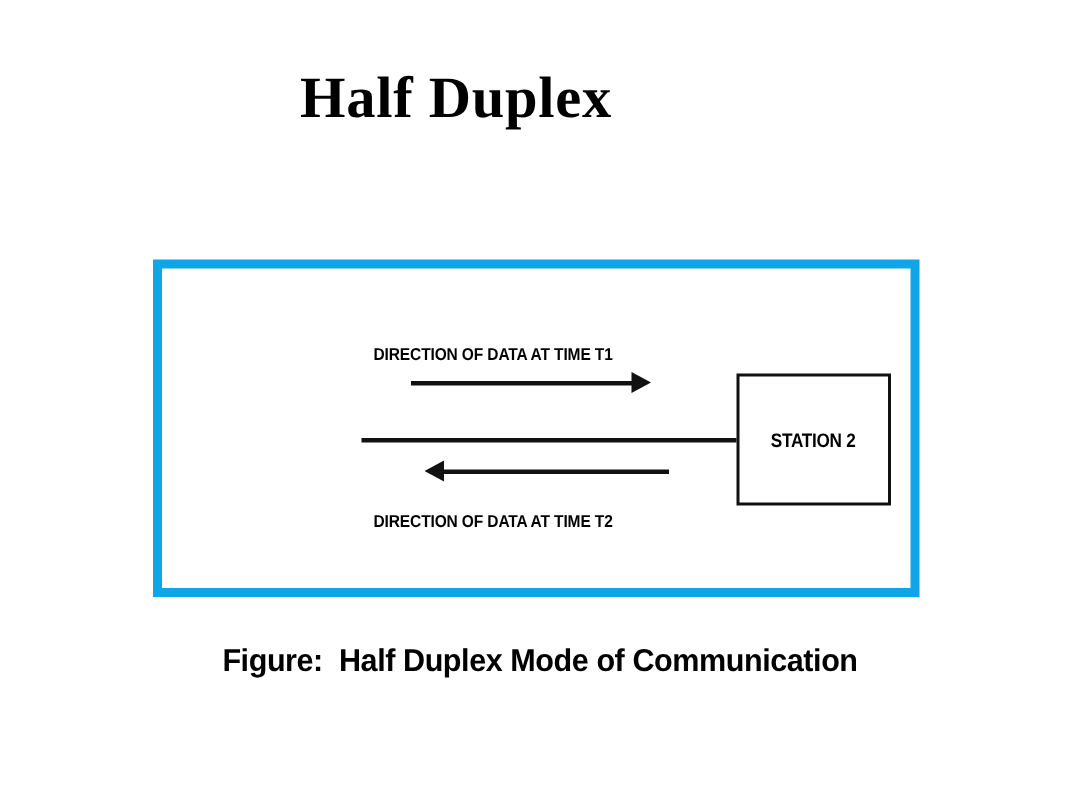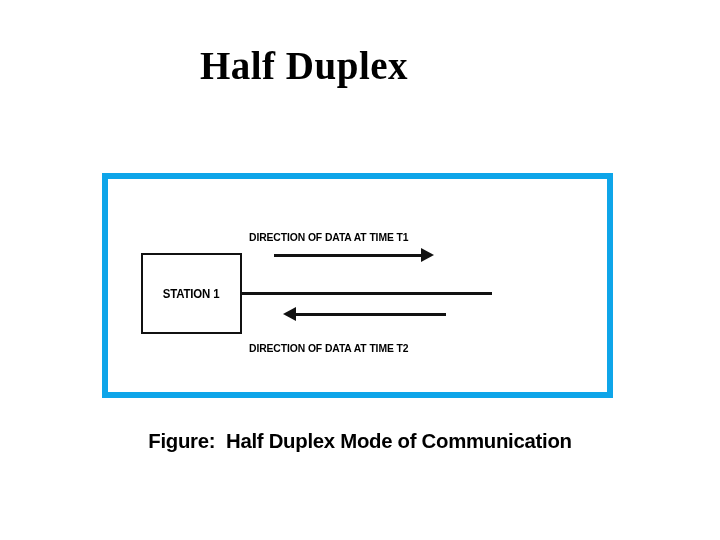--- a/index.html
+++ b/index.html
@@ -165,26 +165,26 @@
 
 <div id="slide-title">Half Duplex</div>
 
 <div id="figure-frame">
 
   <div class="direction-label" id="direction-label-t1">DIRECTION OF DATA AT TIME T1</div>
 
   <div class="arrow-line" id="arrow-t1-line"></div>
   <div class="arrow-head" id="arrow-t1-head"></div>
 
-  <div class="station-box" id="station-1-box">
-    <span class="station-label">STATION 1</span>
-  </div>
 
   <div id="connection-line"></div>
 
+  <div class="station-box" id="station-2-box">
+    <span class="station-label">STATION 2</span>
+  </div>
 
   <div class="arrow-line" id="arrow-t2-line"></div>
   <div class="arrow-head" id="arrow-t2-head"></div>
 
   <div class="direction-label" id="direction-label-t2">DIRECTION OF DATA AT TIME T2</div>
 </div>
 
 <div id="figure-caption">Figure:  Half Duplex Mode of Communication</div>
 
 </body></html>

